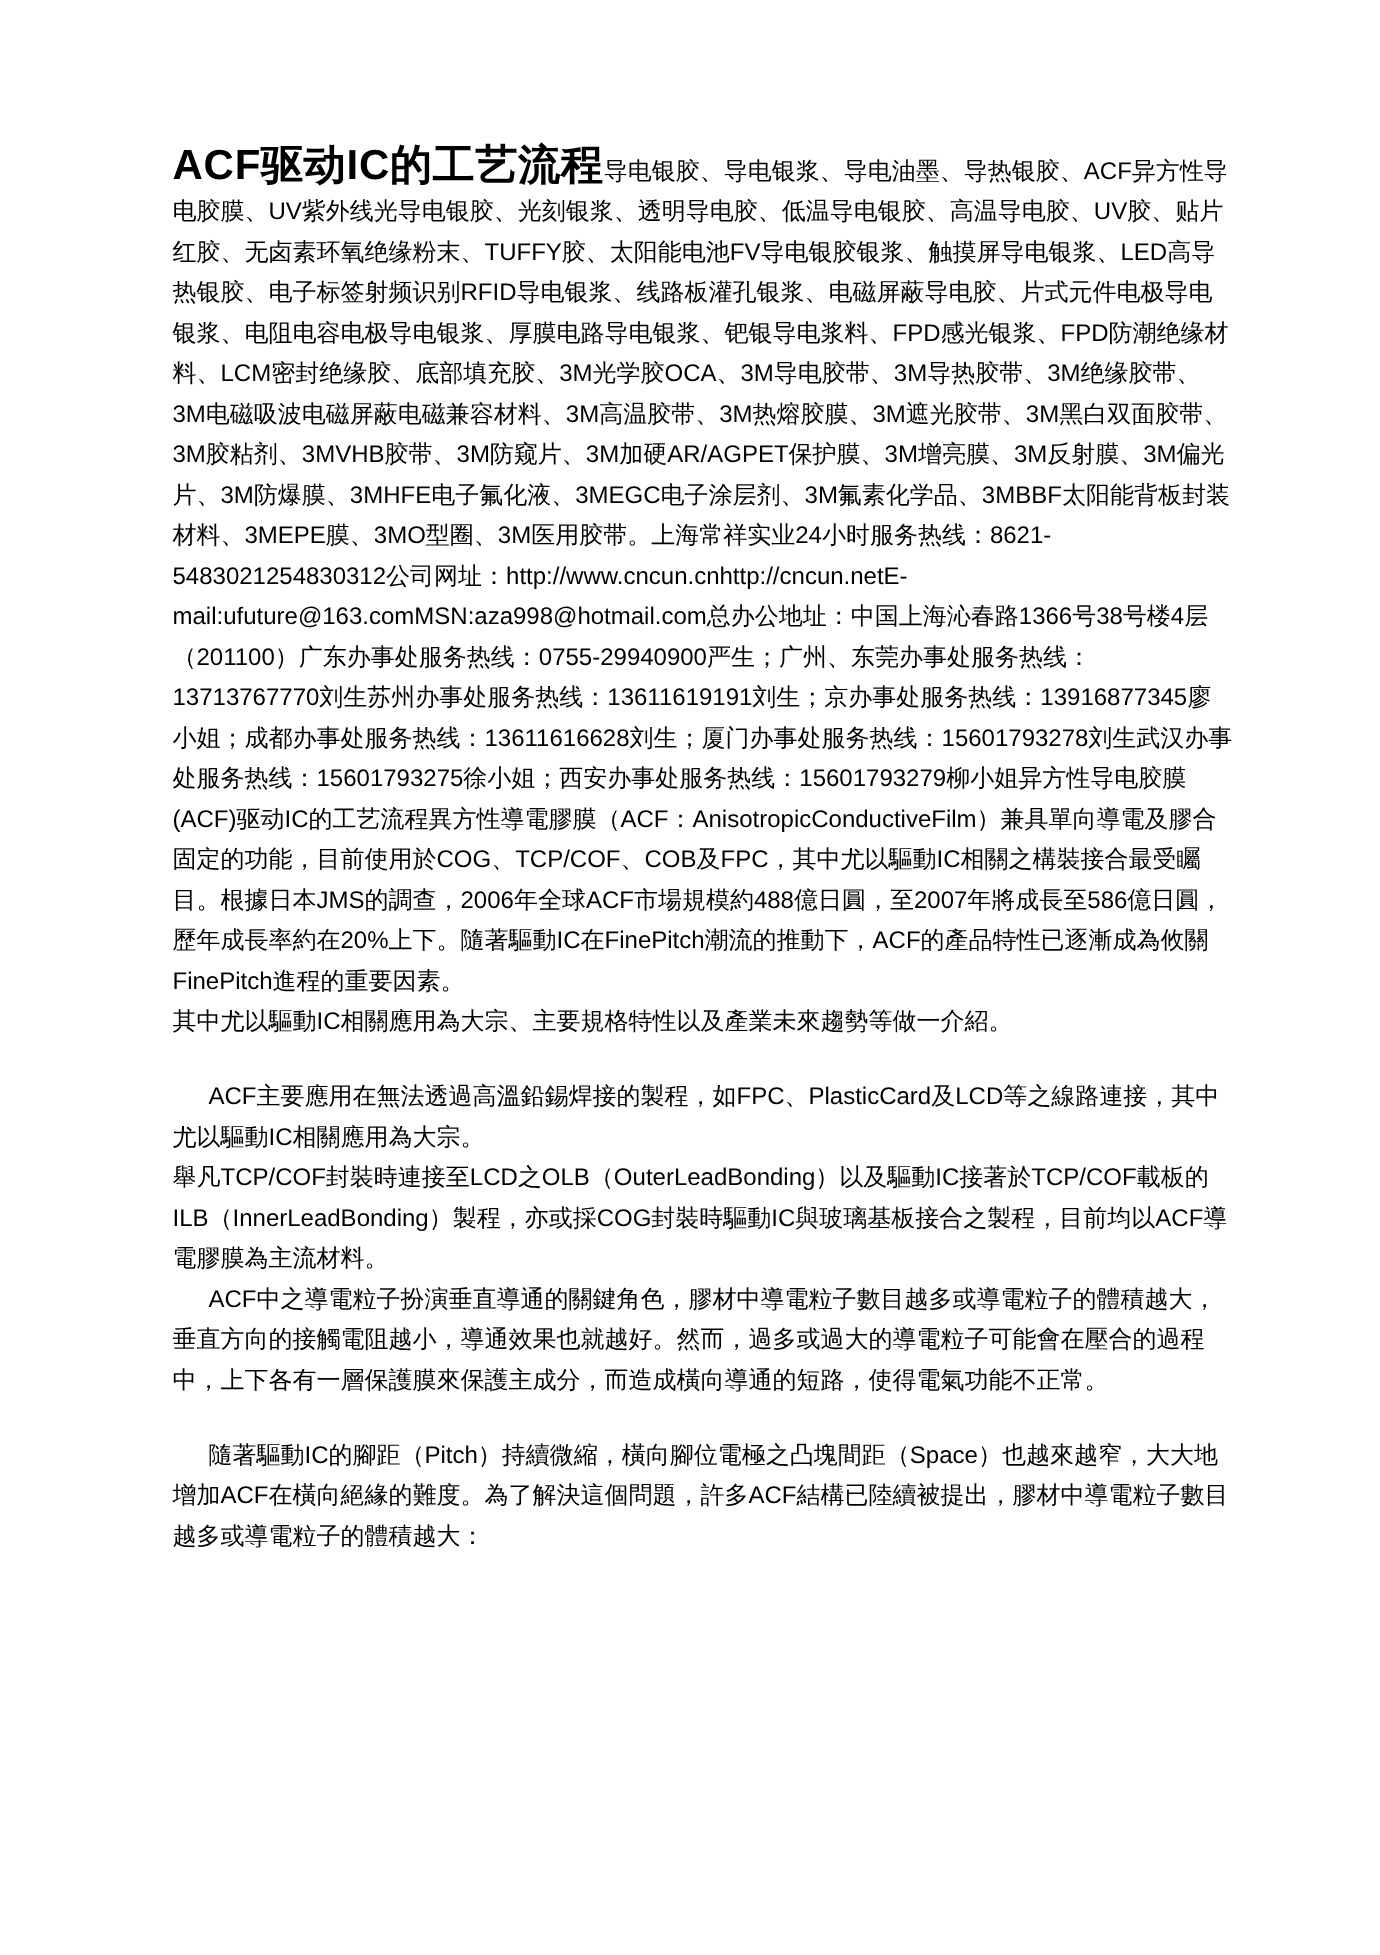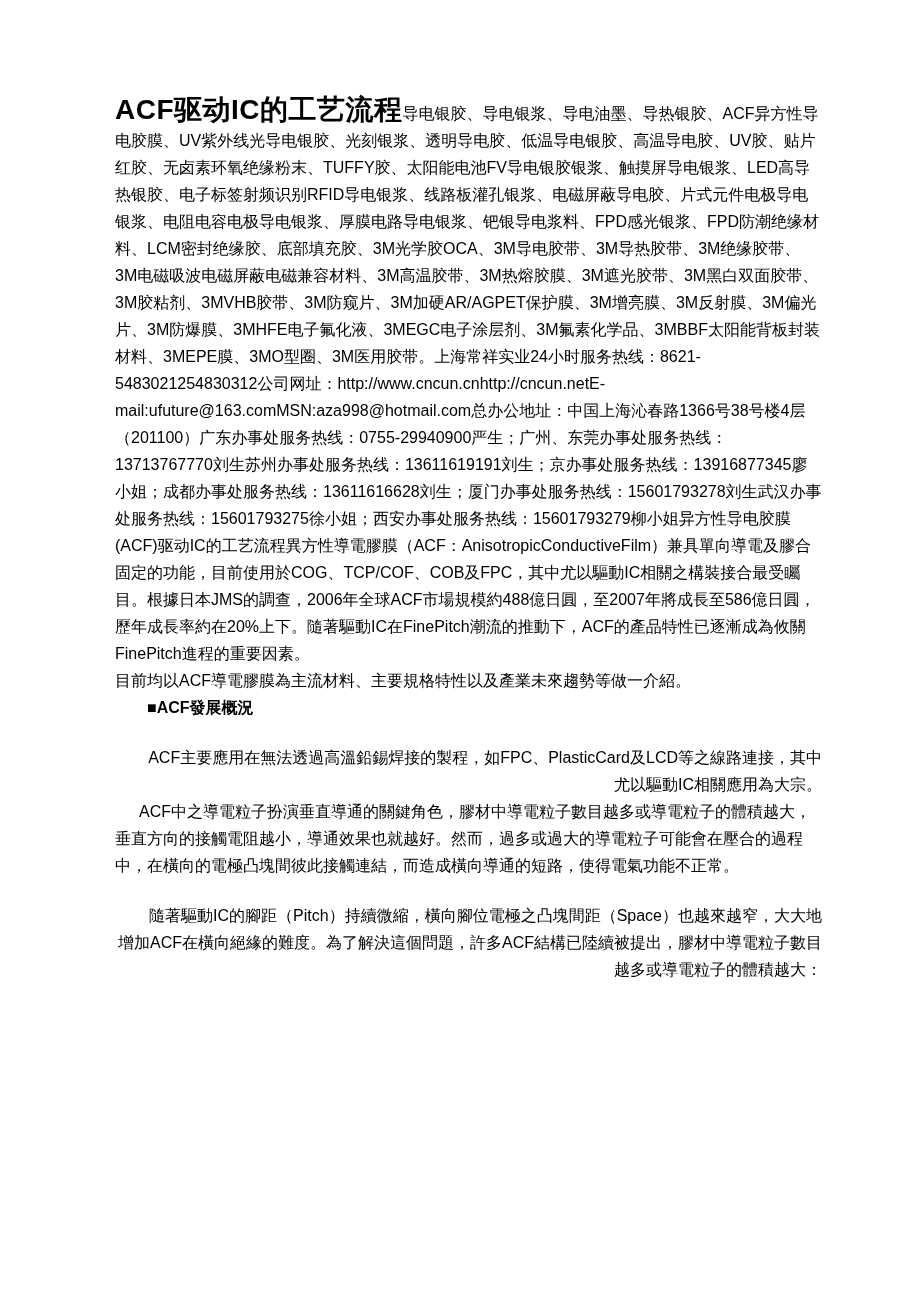--- a/index.html
+++ b/index.html
@@ -39,40 +39,39 @@
   .section-heading {
     font-weight: 700;
     text-indent: 2em;
     margin: 23px 0;
   }
   .para-indent {
     text-indent: 1.5em;
   }
   .gap-before {
     margin-top: 23px !important;
-    text-align: right;
   }
 </style>
 </head>
 <body>
 
 <div class="doc-page">
   <div class="doc-content">
 
     <p>
       <span class="doc-title">ACF驱动IC的工艺流程</span><span>导电银胶、导电银浆、导电油墨、导热银胶、ACF异方性导电胶膜、UV紫外线光导电银胶、光刻银浆、透明导电胶、低温导电银胶、高温导电胶、UV胶、贴片红胶、无卤素环氧绝缘粉末、TUFFY胶、太阳能电池FV导电银胶银浆、触摸屏导电银浆、LED高导热银胶、电子标签射频识别RFID导电银浆、线路板灌孔银浆、电磁屏蔽导电胶、片式元件电极导电银浆、电阻电容电极导电银浆、厚膜电路导电银浆、钯银导电浆料、FPD感光银浆、FPD防潮绝缘材料、LCM密封绝缘胶、底部填充胶、3M光学胶OCA、3M导电胶带、3M导热胶带、3M绝缘胶带、3M电磁吸波电磁屏蔽电磁兼容材料、3M高温胶带、3M热熔胶膜、3M遮光胶带、3M黑白双面胶带、3M胶粘剂、3MVHB胶带、3M防窥片、3M加硬AR/AGPET保护膜、3M增亮膜、3M反射膜、3M偏光片、3M防爆膜、3MHFE电子氟化液、3MEGC电子涂层剂、3M氟素化学品、3MBBF太阳能背板封装材料、3MEPE膜、3MO型圈、3M医用胶带。上海常祥实业24小时服务热线：8621-5483021254830312公司网址：http://www.cncun.cnhttp://cncun.netE-mail:ufuture@163.comMSN:aza998@hotmail.com总办公地址：中国上海沁春路1366号38号楼4层（201100）广东办事处服务热线：0755-29940900严生；广州、东莞办事处服务热线：13713767770刘生苏州办事处服务热线：13611619191刘生；京办事处服务热线：13916877345廖小姐；成都办事处服务热线：13611616628刘生；厦门办事处服务热线：15601793278刘生武汉办事处服务热线：15601793275徐小姐；西安办事处服务热线：15601793279柳小姐异方性导电胶膜(ACF)驱动IC的工艺流程異方性導電膠膜（ACF：AnisotropicConductiveFilm）兼具單向導電及膠合固定的功能，目前使用於COG、TCP/COF、COB及FPC，其中尤以驅動IC相關之構裝接合最受矚目。根據日本JMS的調查，2006年全球ACF市場規模約488億日圓，至2007年將成長至586億日圓，歷年成長率約在20%上下。隨著驅動IC在FinePitch潮流的推動下，ACF的產品特性已逐漸成為攸關FinePitch進程的重要因素。</span>
     </p>
 
-    <p>目前均以ACF導電膠膜為主流材料、主要規格特性以及產業未來趨勢等做一介紹。</p>
+    <p>其中尤以驅動IC相關應用為大宗、主要規格特性以及產業未來趨勢等做一介紹。</p>
 
-    <p class="section-heading">■ACF發展概況</p>
 
 
     <p class="para-indent gap-before">ACF主要應用在無法透過高溫鉛錫焊接的製程，如FPC、PlasticCard及LCD等之線路連接，其中尤以驅動IC相關應用為大宗。</p>
 
+    <p>舉凡TCP/COF封裝時連接至LCD之OLB（OuterLeadBonding）以及驅動IC接著於TCP/COF載板的ILB（InnerLeadBonding）製程，亦或採COG封裝時驅動IC與玻璃基板接合之製程，目前均以ACF導電膠膜為主流材料。</p>
 
 
-    <p class="para-indent">ACF中之導電粒子扮演垂直導通的關鍵角色，膠材中導電粒子數目越多或導電粒子的體積越大，垂直方向的接觸電阻越小，導通效果也就越好。然而，過多或過大的導電粒子可能會在壓合的過程中，在橫向的電極凸塊間彼此接觸連結，而造成橫向導通的短路，使得電氣功能不正常。</p>
+    <p class="para-indent">ACF中之導電粒子扮演垂直導通的關鍵角色，膠材中導電粒子數目越多或導電粒子的體積越大，垂直方向的接觸電阻越小，導通效果也就越好。然而，過多或過大的導電粒子可能會在壓合的過程中，上下各有一層保護膜來保護主成分，而造成橫向導通的短路，使得電氣功能不正常。</p>
 
     <p class="para-indent gap-before">隨著驅動IC的腳距（Pitch）持續微縮，橫向腳位電極之凸塊間距（Space）也越來越窄，大大地增加ACF在橫向絕緣的難度。為了解決這個問題，許多ACF結構已陸續被提出，膠材中導電粒子數目越多或導電粒子的體積越大：</p>
 
   </div>
 </div>
 
 </body></html>

